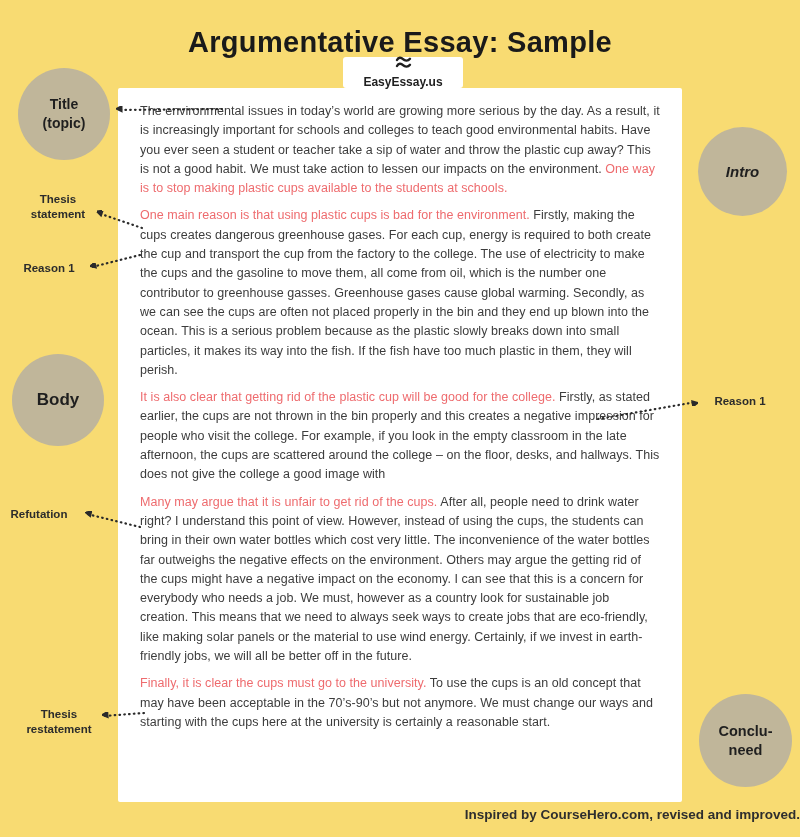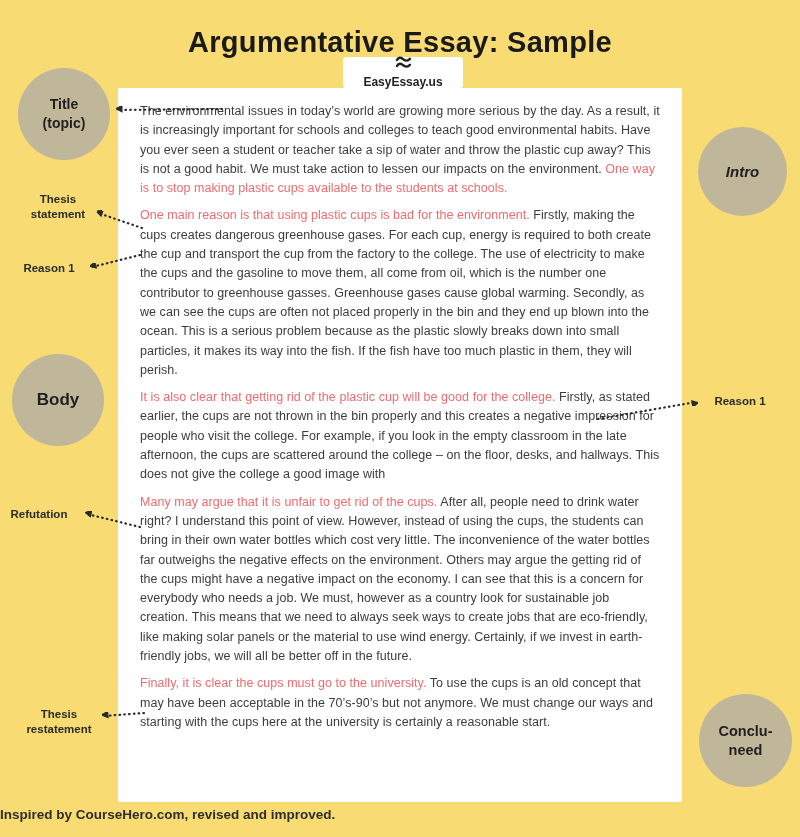--- a/index.html
+++ b/index.html
@@ -106,21 +106,21 @@
     position: absolute;
     left: 0; top: 0;
     width: 800px; height: 837px;
     pointer-events: none;
     z-index: 4;
   }
 
   .page-footer {
     position: absolute;
     top: 807px; left: 0; width: 800px;
-    text-align: left;
+    text-align: right;
     font-size: 13.5px;
     font-weight: 700;
     color: #2e2e2e;
   }
 </style>
 </head>
 <body>
 
 <h1 class="page-title">Argumentative Essay: Sample</h1>
 

